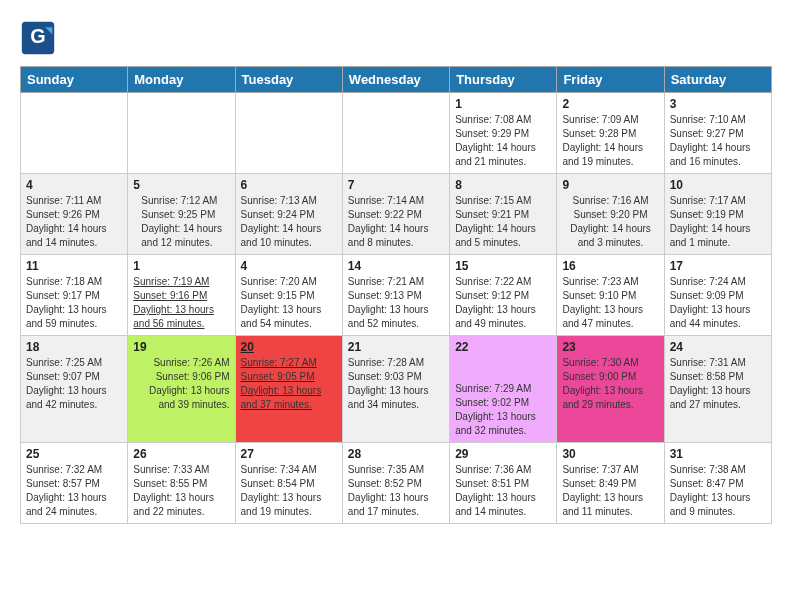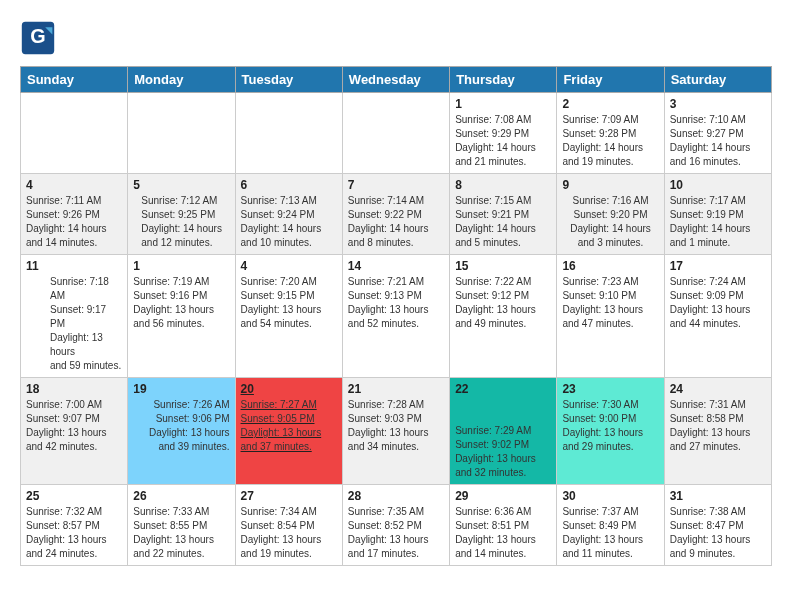--- a/index.html
+++ b/index.html
@@ -190,28 +190,28 @@
           <span class="day-number">10</span>
           <div class="day-info" style="white-space: pre-line;">Sunrise: 7:17 AM
 Sunset: 9:19 PM
 Daylight: 14 hours
 and 1 minute.</div>
         </td>
       </tr>
       <tr>
         <td>
           <span class="day-number">11</span>
-          <div class="day-info" style="white-space: pre-line; margin-left: 24px;">Sunrise: 7:18 AM
+          <div class="day-info" style="white-space: pre-line;">Sunrise: 7:18 AM
 Sunset: 9:17 PM
 Daylight: 13 hours
 and 59 minutes.</div>
         </td>
         <td>
           <span class="day-number">1</span>
-          <div class="day-info" style="white-space: pre-line;">Sunrise: 7:19 AM
+          <div class="day-info" style="white-space: pre-line; text-decoration: underline;">Sunrise: 7:19 AM
 Sunset: 9:16 PM
 Daylight: 13 hours
 and 56 minutes.</div>
         </td>
         <td>
           <span class="day-number">4</span>
           <div class="day-info" style="white-space: pre-line;">Sunrise: 7:20 AM
 Sunset: 9:15 PM
 Daylight: 13 hours
 and 54 minutes.</div>
@@ -241,54 +241,54 @@
           <span class="day-number">17</span>
           <div class="day-info" style="white-space: pre-line;">Sunrise: 7:24 AM
 Sunset: 9:09 PM
 Daylight: 13 hours
 and 44 minutes.</div>
         </td>
       </tr>
       <tr>
         <td style="background: rgb(240, 240, 240);">
           <span class="day-number">18</span>
-          <div class="day-info" style="white-space: pre-line;">Sunrise: 7:00 AM
+          <div class="day-info" style="white-space: pre-line;">Sunrise: 7:25 AM
 Sunset: 9:07 PM
 Daylight: 13 hours
 and 42 minutes.</div>
         </td>
-        <td style="background: #7dd3fc; margin-top: 19px;">
+        <td style="background: #bef264; margin-top: 19px;">
           <span class="day-number">19</span>
           <div class="day-info" style="white-space: pre-line; text-align: right;">Sunrise: 7:26 AM
 Sunset: 9:06 PM
 Daylight: 13 hours
 and 39 minutes.</div>
         </td>
         <td style="background: #ef4444; text-decoration: underline;">
           <span class="day-number">20</span>
           <div class="day-info" style="white-space: pre-line;">Sunrise: 7:27 AM
 Sunset: 9:05 PM
 Daylight: 13 hours
 and 37 minutes.</div>
         </td>
         <td style="background: rgb(240, 240, 240);">
           <span class="day-number">21</span>
           <div class="day-info" style="white-space: pre-line;">Sunrise: 7:28 AM
 Sunset: 9:03 PM
 Daylight: 13 hours
 and 34 minutes.</div>
         </td>
-        <td style="background: #14b8a6;">
+        <td style="background: #f0abfc;">
           <span class="day-number">22</span>
           <div class="day-info" style="white-space: pre-line; margin-top: 28px;">Sunrise: 7:29 AM
 Sunset: 9:02 PM
 Daylight: 13 hours
 and 32 minutes.</div>
         </td>
-        <td style="background: #5eead4;">
+        <td style="background: #ec4899;">
           <span class="day-number">23</span>
           <div class="day-info" style="white-space: pre-line;">Sunrise: 7:30 AM
 Sunset: 9:00 PM
 Daylight: 13 hours
 and 29 minutes.</div>
         </td>
         <td style="background: rgb(240, 240, 240);">
           <span class="day-number">24</span>
           <div class="day-info" style="white-space: pre-line;">Sunrise: 7:31 AM
 Sunset: 8:58 PM
@@ -320,21 +320,21 @@
         </td>
         <td>
           <span class="day-number">28</span>
           <div class="day-info" style="white-space: pre-line;">Sunrise: 7:35 AM
 Sunset: 8:52 PM
 Daylight: 13 hours
 and 17 minutes.</div>
         </td>
         <td>
           <span class="day-number">29</span>
-          <div class="day-info" style="white-space: pre-line;">Sunrise: 6:36 AM
+          <div class="day-info" style="white-space: pre-line;">Sunrise: 7:36 AM
 Sunset: 8:51 PM
 Daylight: 13 hours
 and 14 minutes.</div>
         </td>
         <td>
           <span class="day-number">30</span>
           <div class="day-info" style="white-space: pre-line;">Sunrise: 7:37 AM
 Sunset: 8:49 PM
 Daylight: 13 hours
 and 11 minutes.</div>

